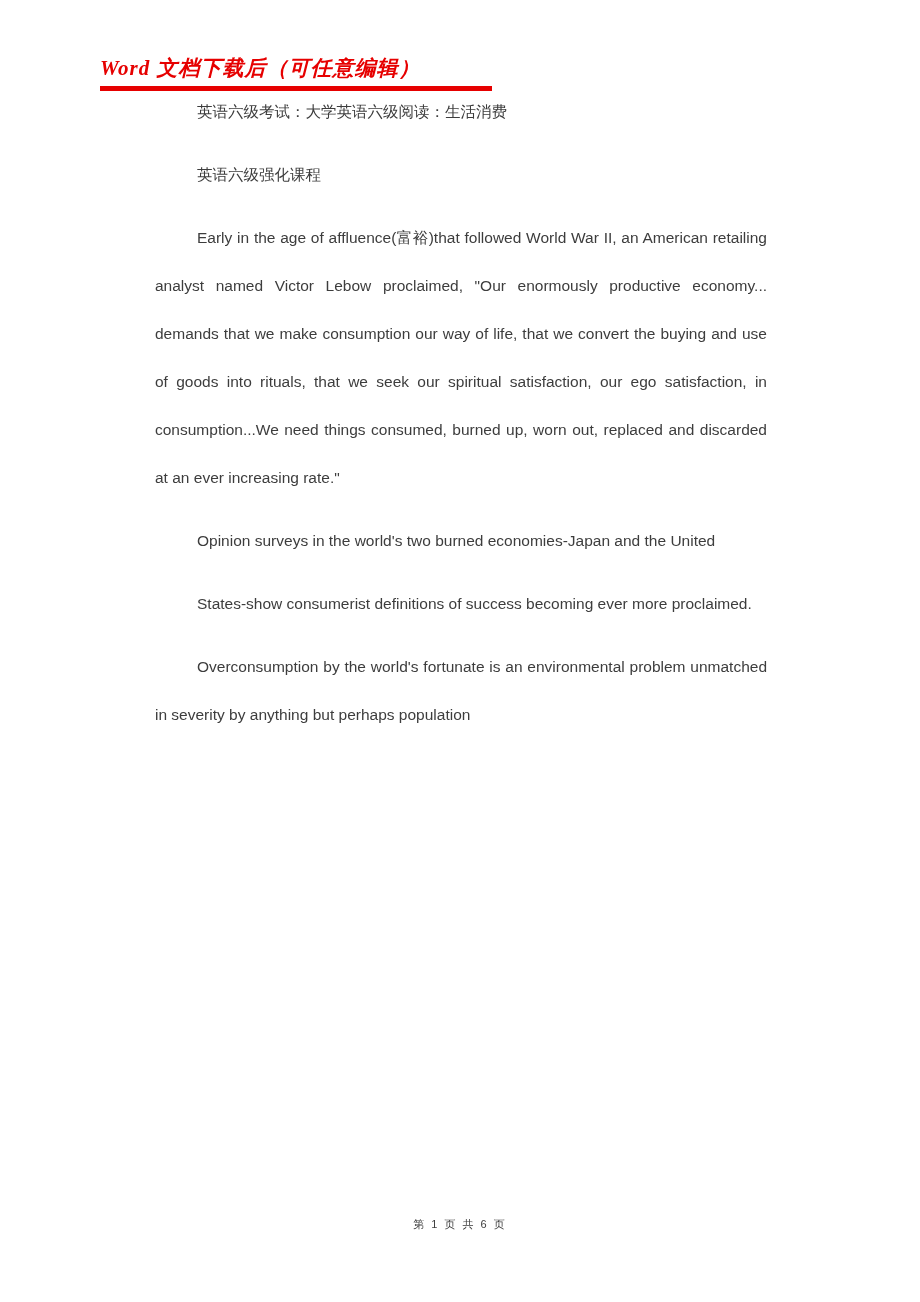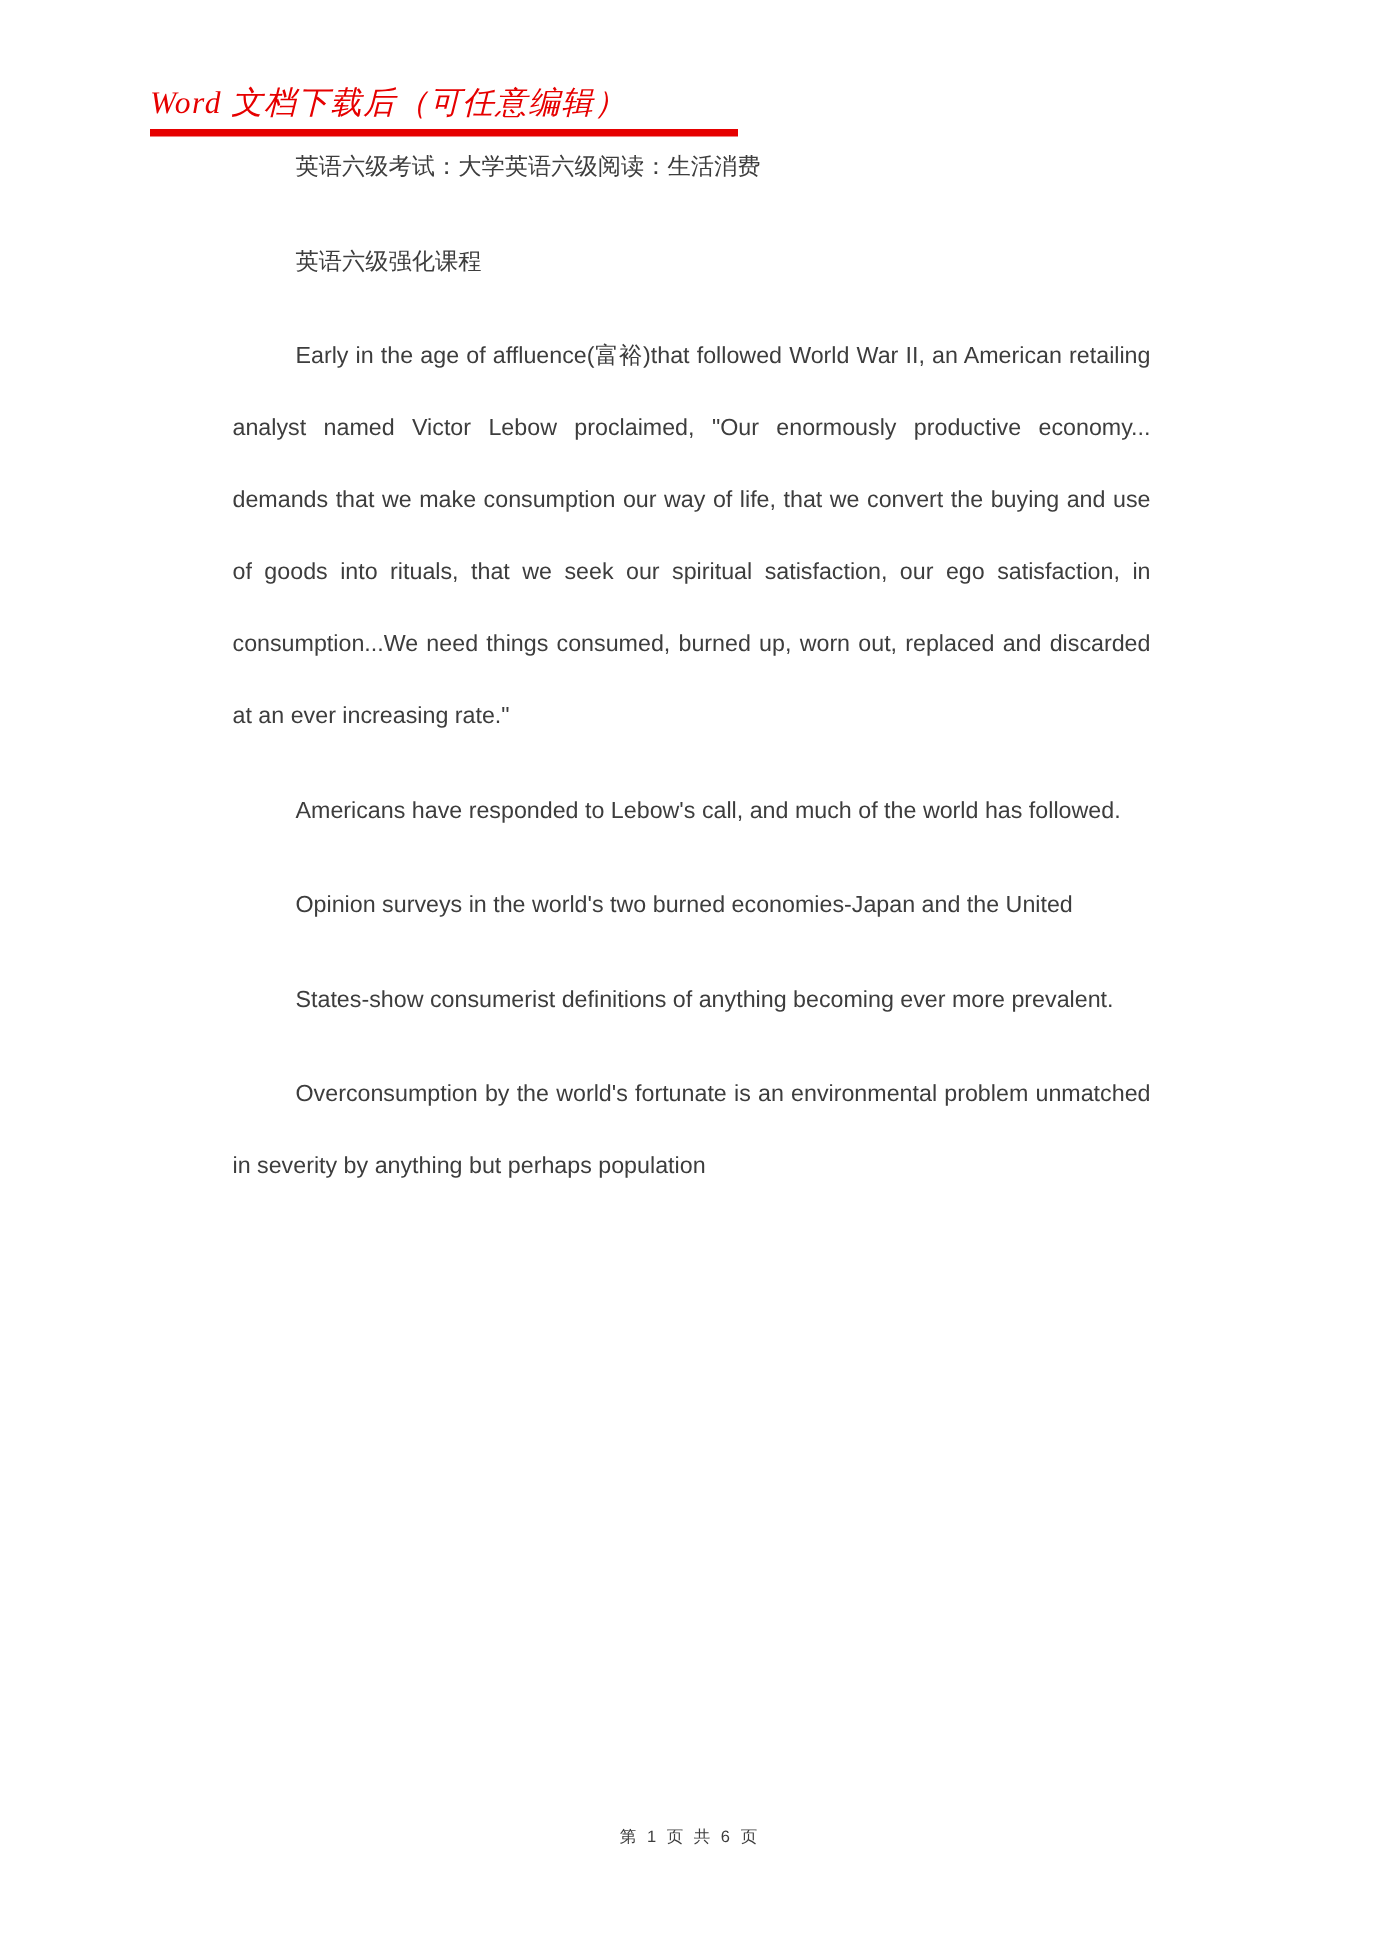--- a/index.html
+++ b/index.html
@@ -16,21 +16,21 @@
     font-family: "Liberation Sans", "DejaVu Sans", sans-serif;
   }
   .watermark {
     position: absolute;
     left: 100px;
     top: 54px;
   }
   .watermark-text {
     font-family: "Liberation Serif", "DejaVu Serif", serif;
     font-size: 21px;
-    font-weight: normal;
+    font-weight: bold;
     font-style: italic;
     color: #e60000;
     letter-spacing: 1px;
     white-space: nowrap;
   }
   .watermark-underline {
     width: 392px;
     height: 5px;
     background: #e60000;
     margin-top: 4px;
@@ -86,23 +86,22 @@
     <div class="watermark-text">Word 文档下载后（可任意编辑）</div>
     <div class="watermark-underline"></div>
   </div>
 
   <div class="content">
 
     <div class="body-text">
       <p class="para cn">英语六级考试：大学英语六级阅读：生活消费</p>
       <p class="para cn">英语六级强化课程</p>
       <p class="para en">Early in the age of affluence(富裕)that followed World War II, an American retailing analyst named Victor Lebow proclaimed, "Our enormously productive economy... demands that we make consumption our way of life, that we convert the buying and use of goods into rituals, that we seek our spiritual satisfaction, our ego satisfaction, in consumption...We need things consumed, burned up, worn out, replaced and discarded at an ever increasing rate."</p>
-      <p class="para en">Americans have responded to Lebow's call, and much of the world has followed.</p>
       <p class="para en">Opinion surveys in the world's two burned economies-Japan and the United</p>
-      <p class="para en">States-show consumerist definitions of anything becoming ever more prevalent.</p>
+      <p class="para en">States-show consumerist definitions of success becoming ever more proclaimed.</p>
       <p class="para en">Overconsumption by the world's fortunate is an environmental problem unmatched in severity by anything but perhaps population</p>
     </div>
   </div>
 
   <div class="footer">
     <span>第 1 页 共 6 页</span>
   </div>
 
 </div>
 

